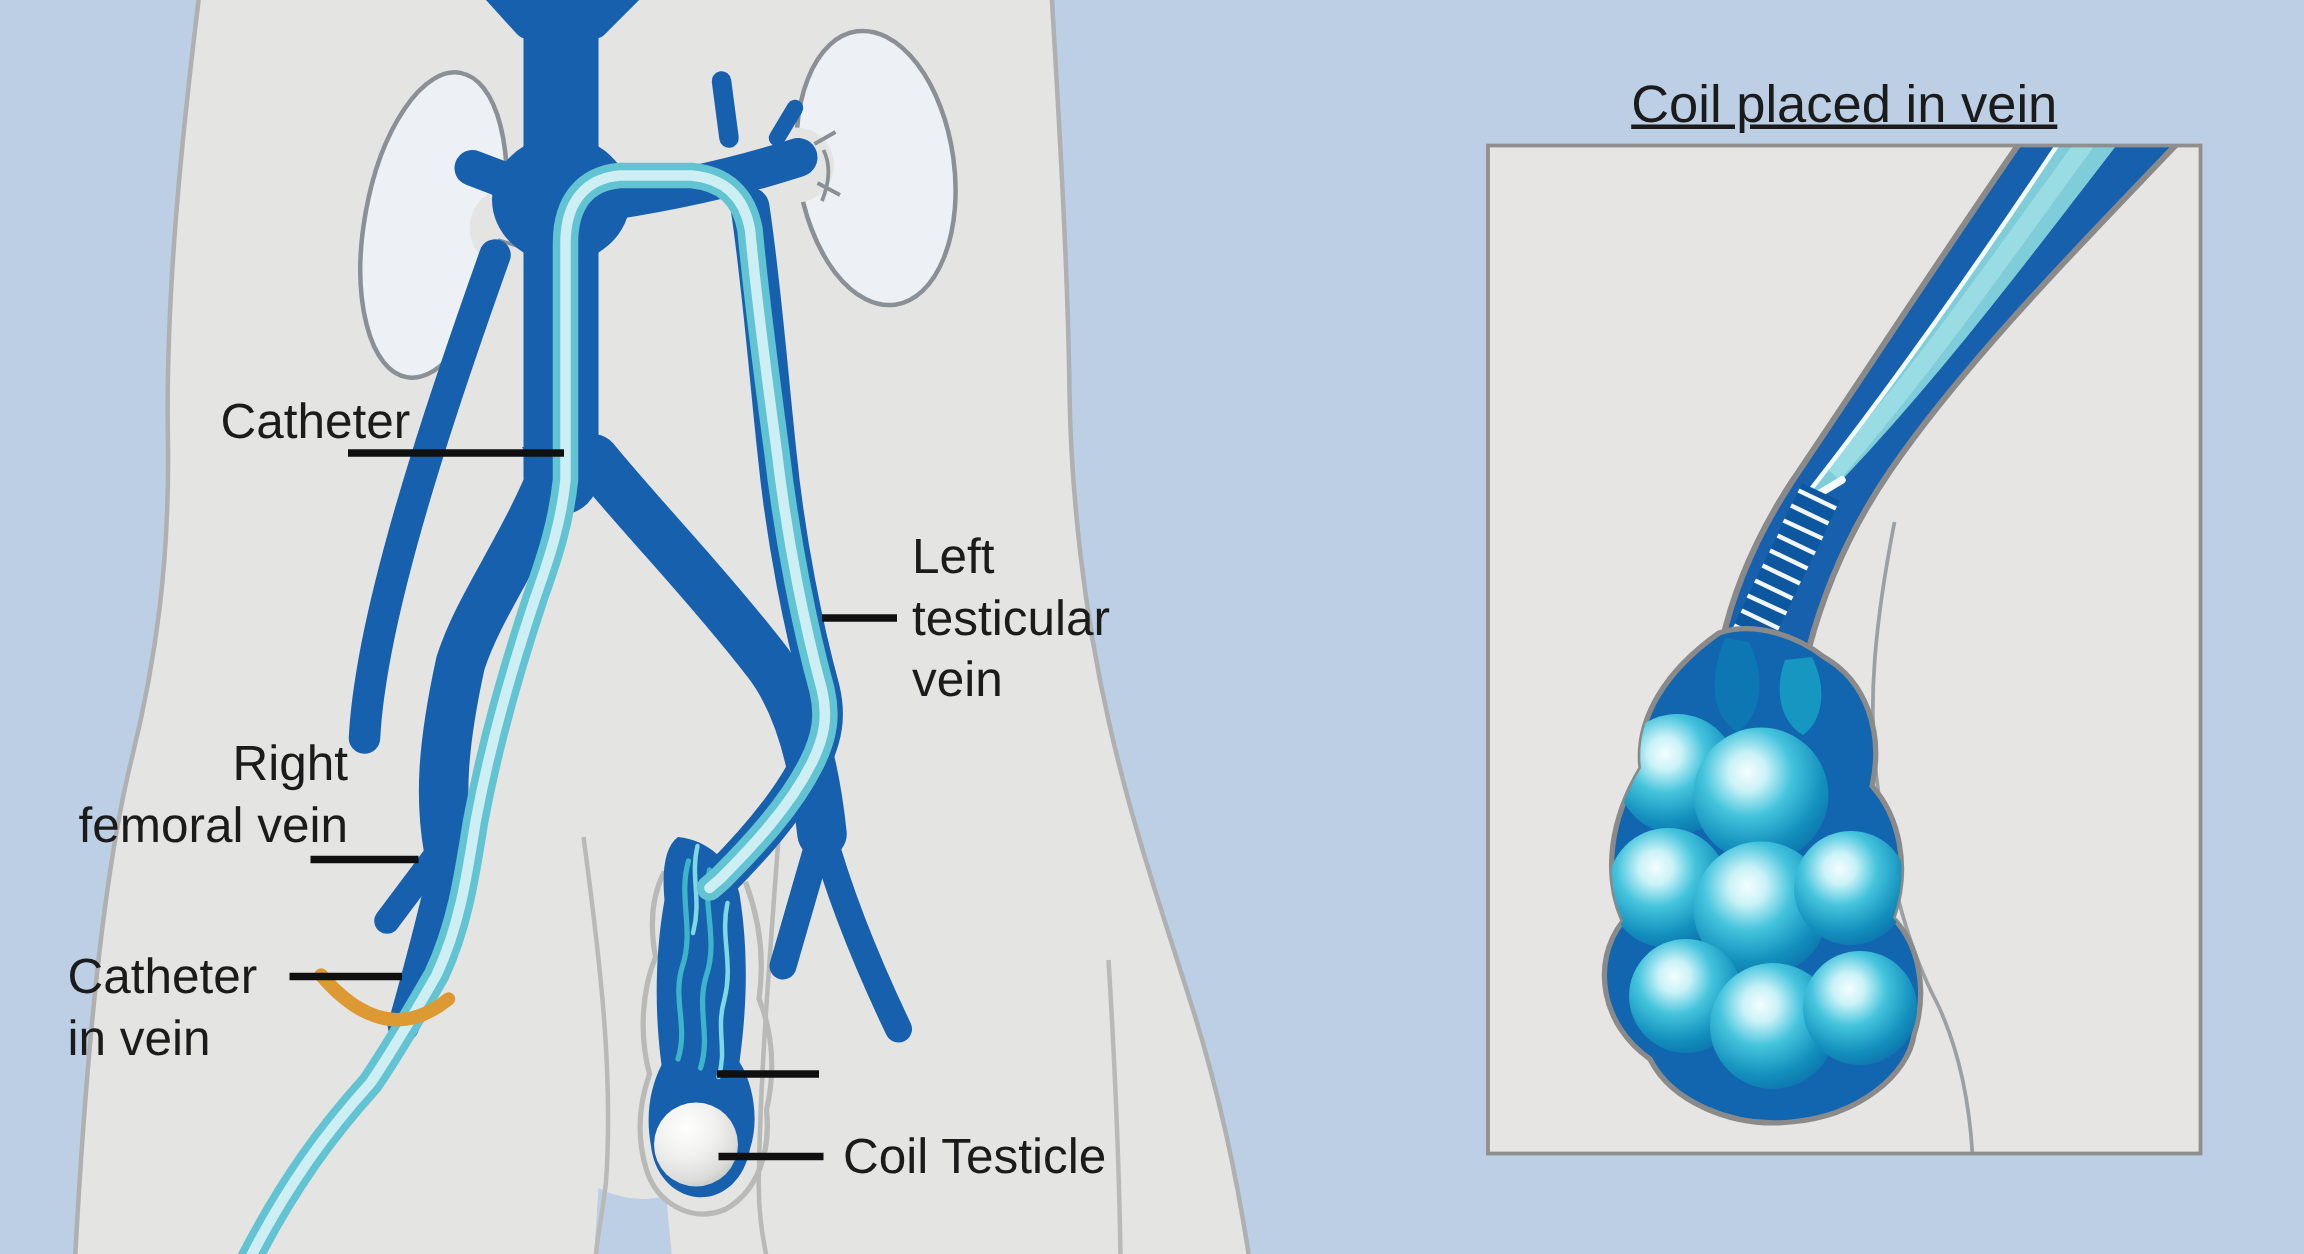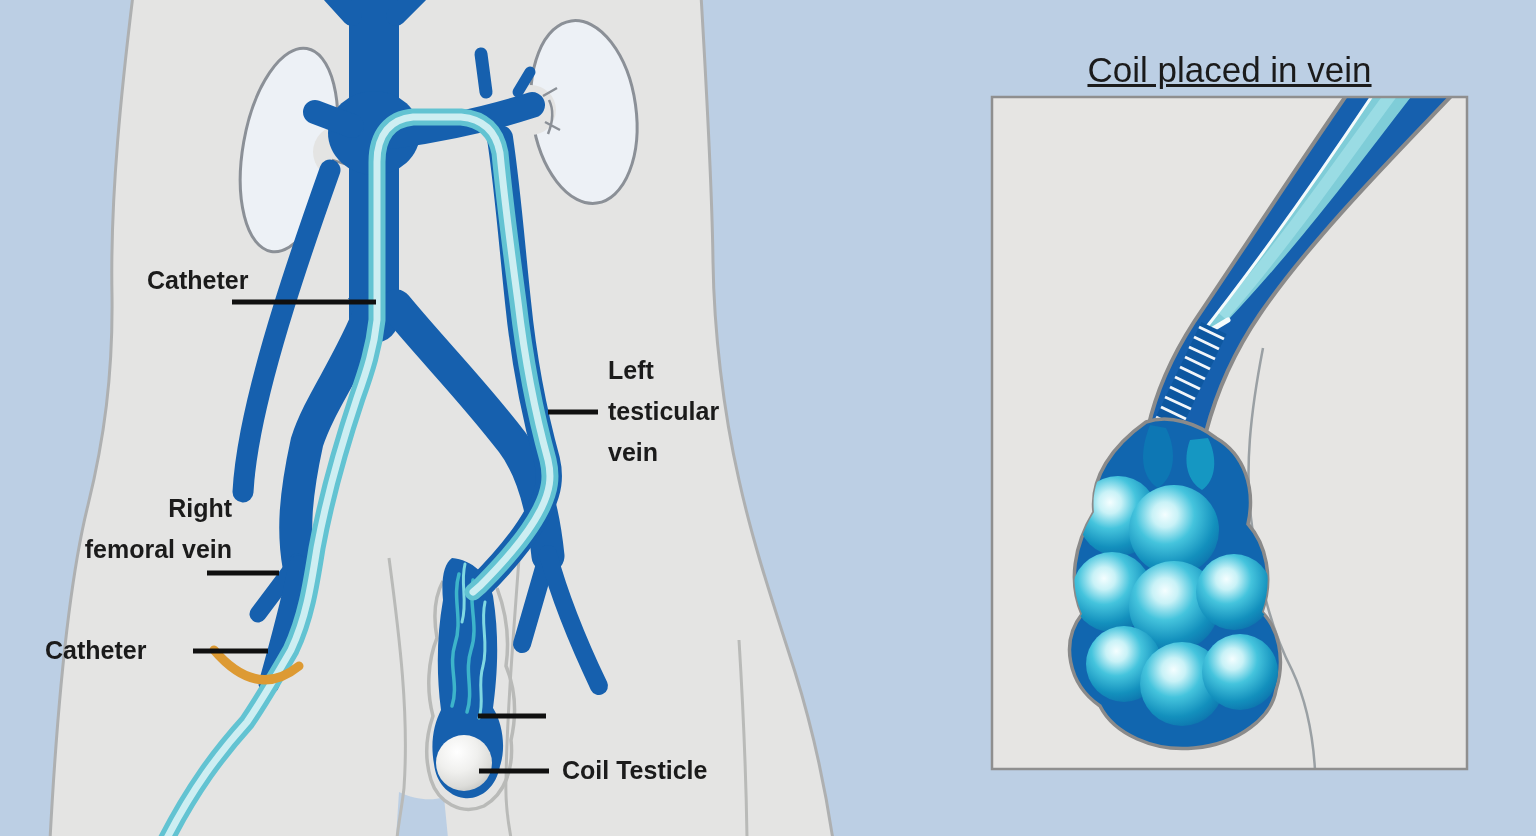--- a/index.html
+++ b/index.html
@@ -21,21 +21,21 @@
   }
   html,body{margin:0;padding:0;}
   .stage{
     position:relative;width:1536px;height:836px;overflow:hidden;
     background:var(--background);
     font-family:"Liberation Sans", sans-serif;
   }
   .stage svg{position:absolute;left:0;top:0;}
   .label{
     position:absolute;color:var(--label-text);
-    font-size:25px;line-height:41px;white-space:nowrap;font-weight:bold;
+    font-size:33px;line-height:41px;white-space:nowrap;
   }
   .label span{display:block;}
   .inset-title{
     position:absolute;left:992px;top:50px;width:475px;
     text-align:center;font-size:35px;color:var(--label-text);white-space:nowrap;text-decoration:underline;
   }
   .align-right{text-align:right;}
 </style>
 </head>
 <body>
@@ -184,20 +184,21 @@
     <span>vein</span>
   </div>
 
   <div class="label align-right" style="left:20px;top:488px;width:212px">
     <span>Right</span>
     <span>femoral vein</span>
   </div>
 
   <div class="label" style="left:45px;top:630px">
     <span>Catheter</span>
+    <span>in vein</span>
   </div>
 
 
   <div class="label" style="left:562px;top:750px">
     <span>Coil Testicle</span>
   </div>
 
   <div class="inset-title">
     <span>Coil placed in vein</span>
   </div>

